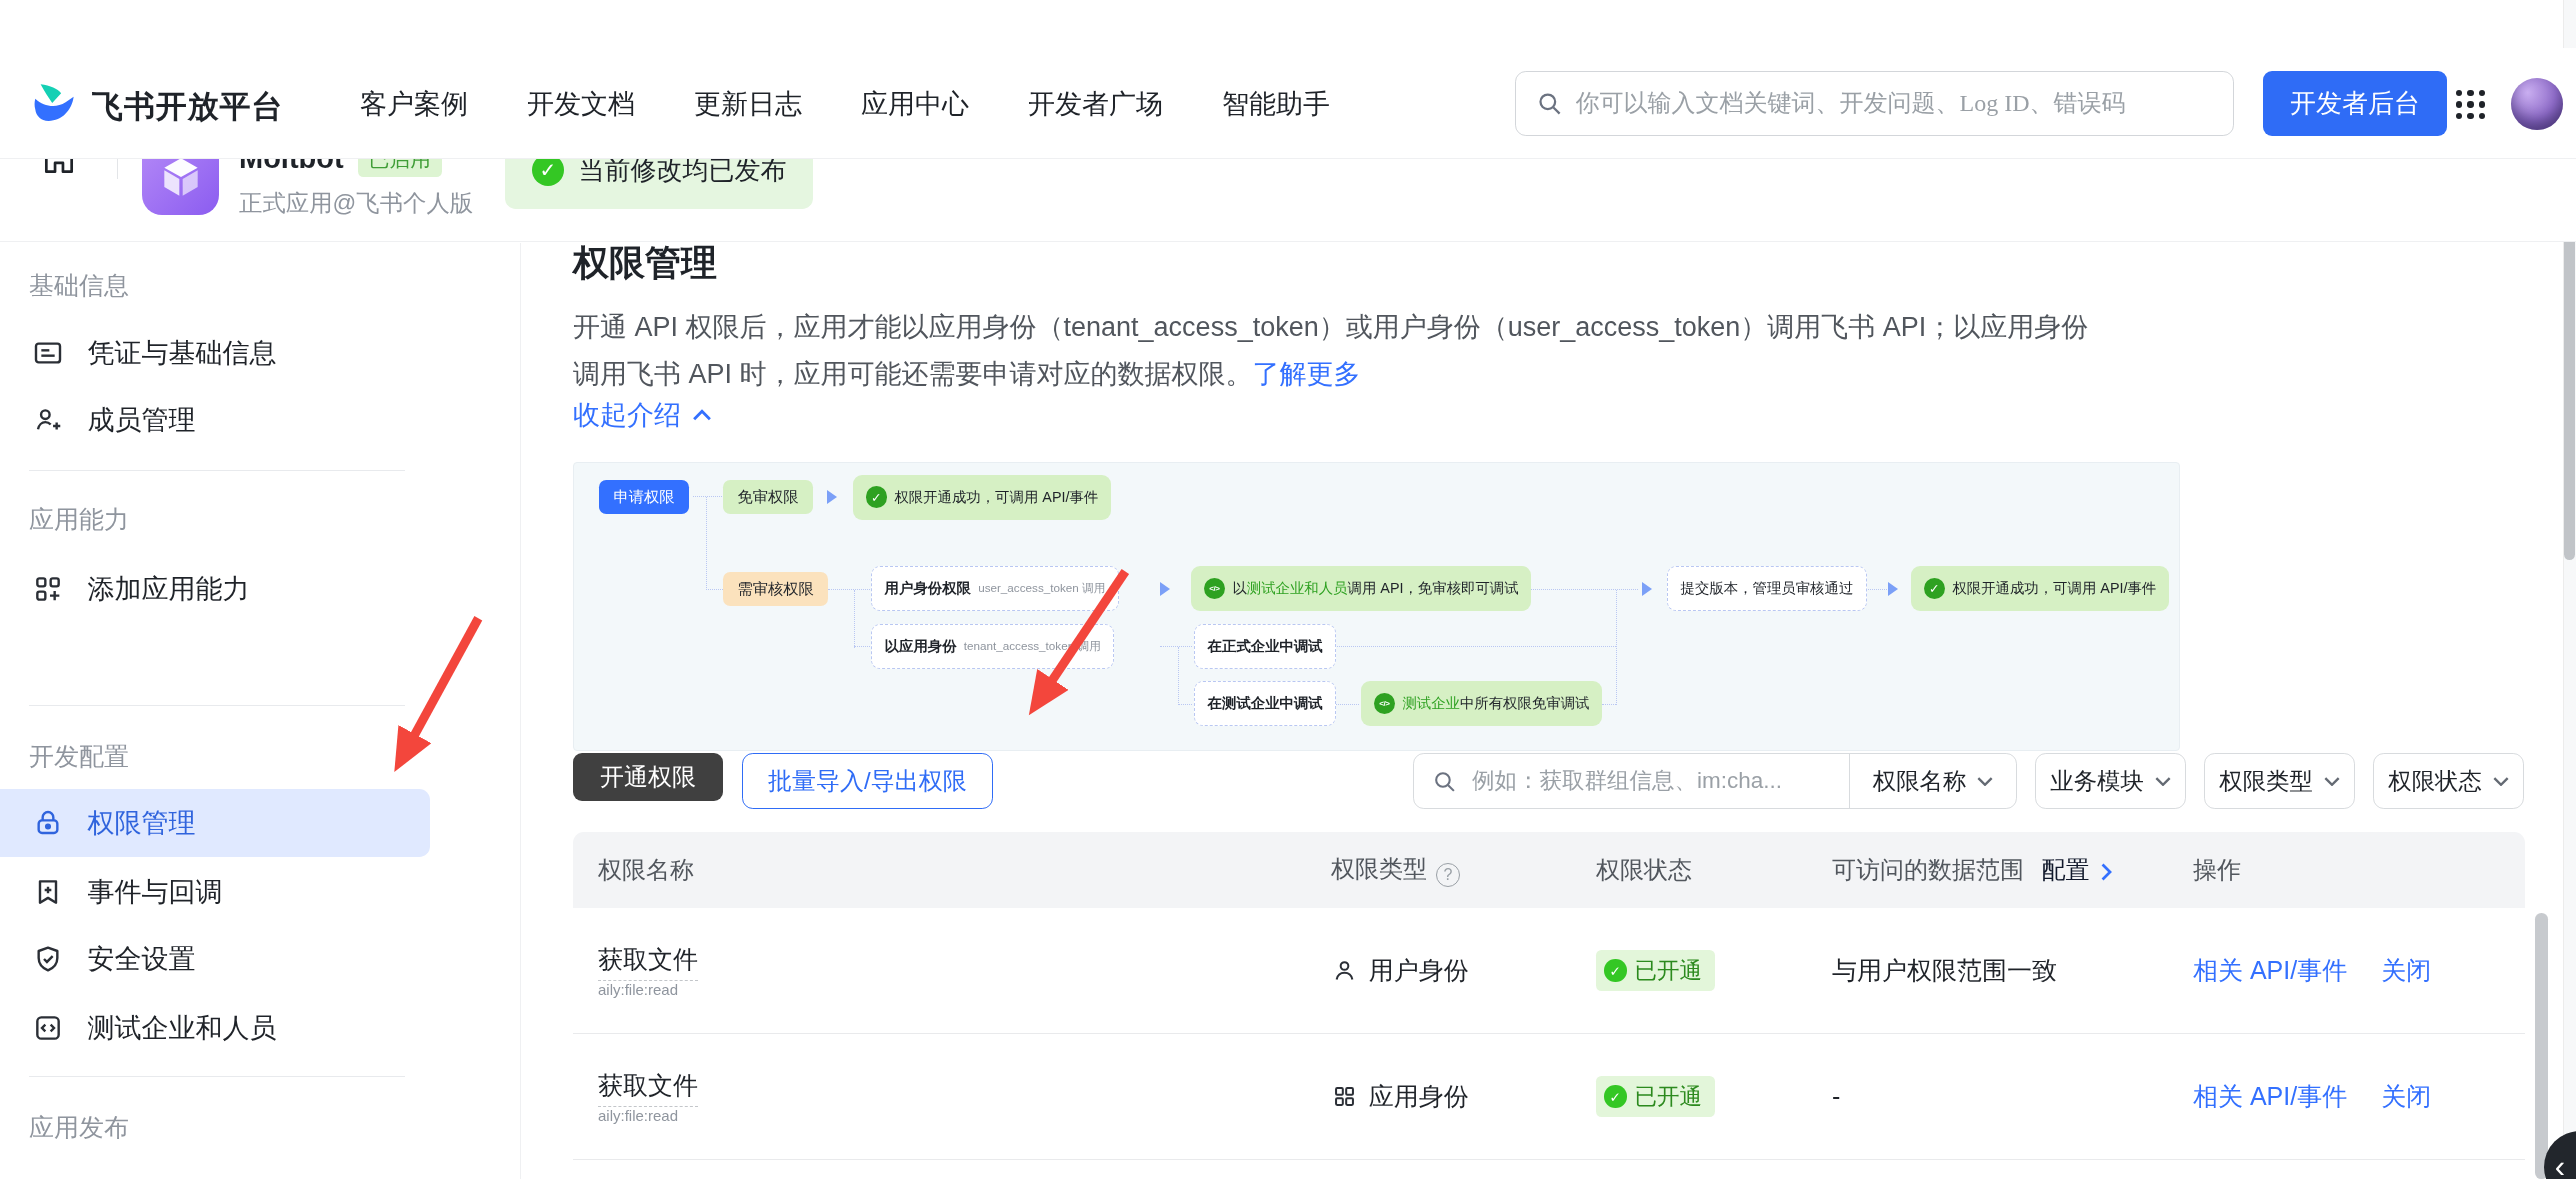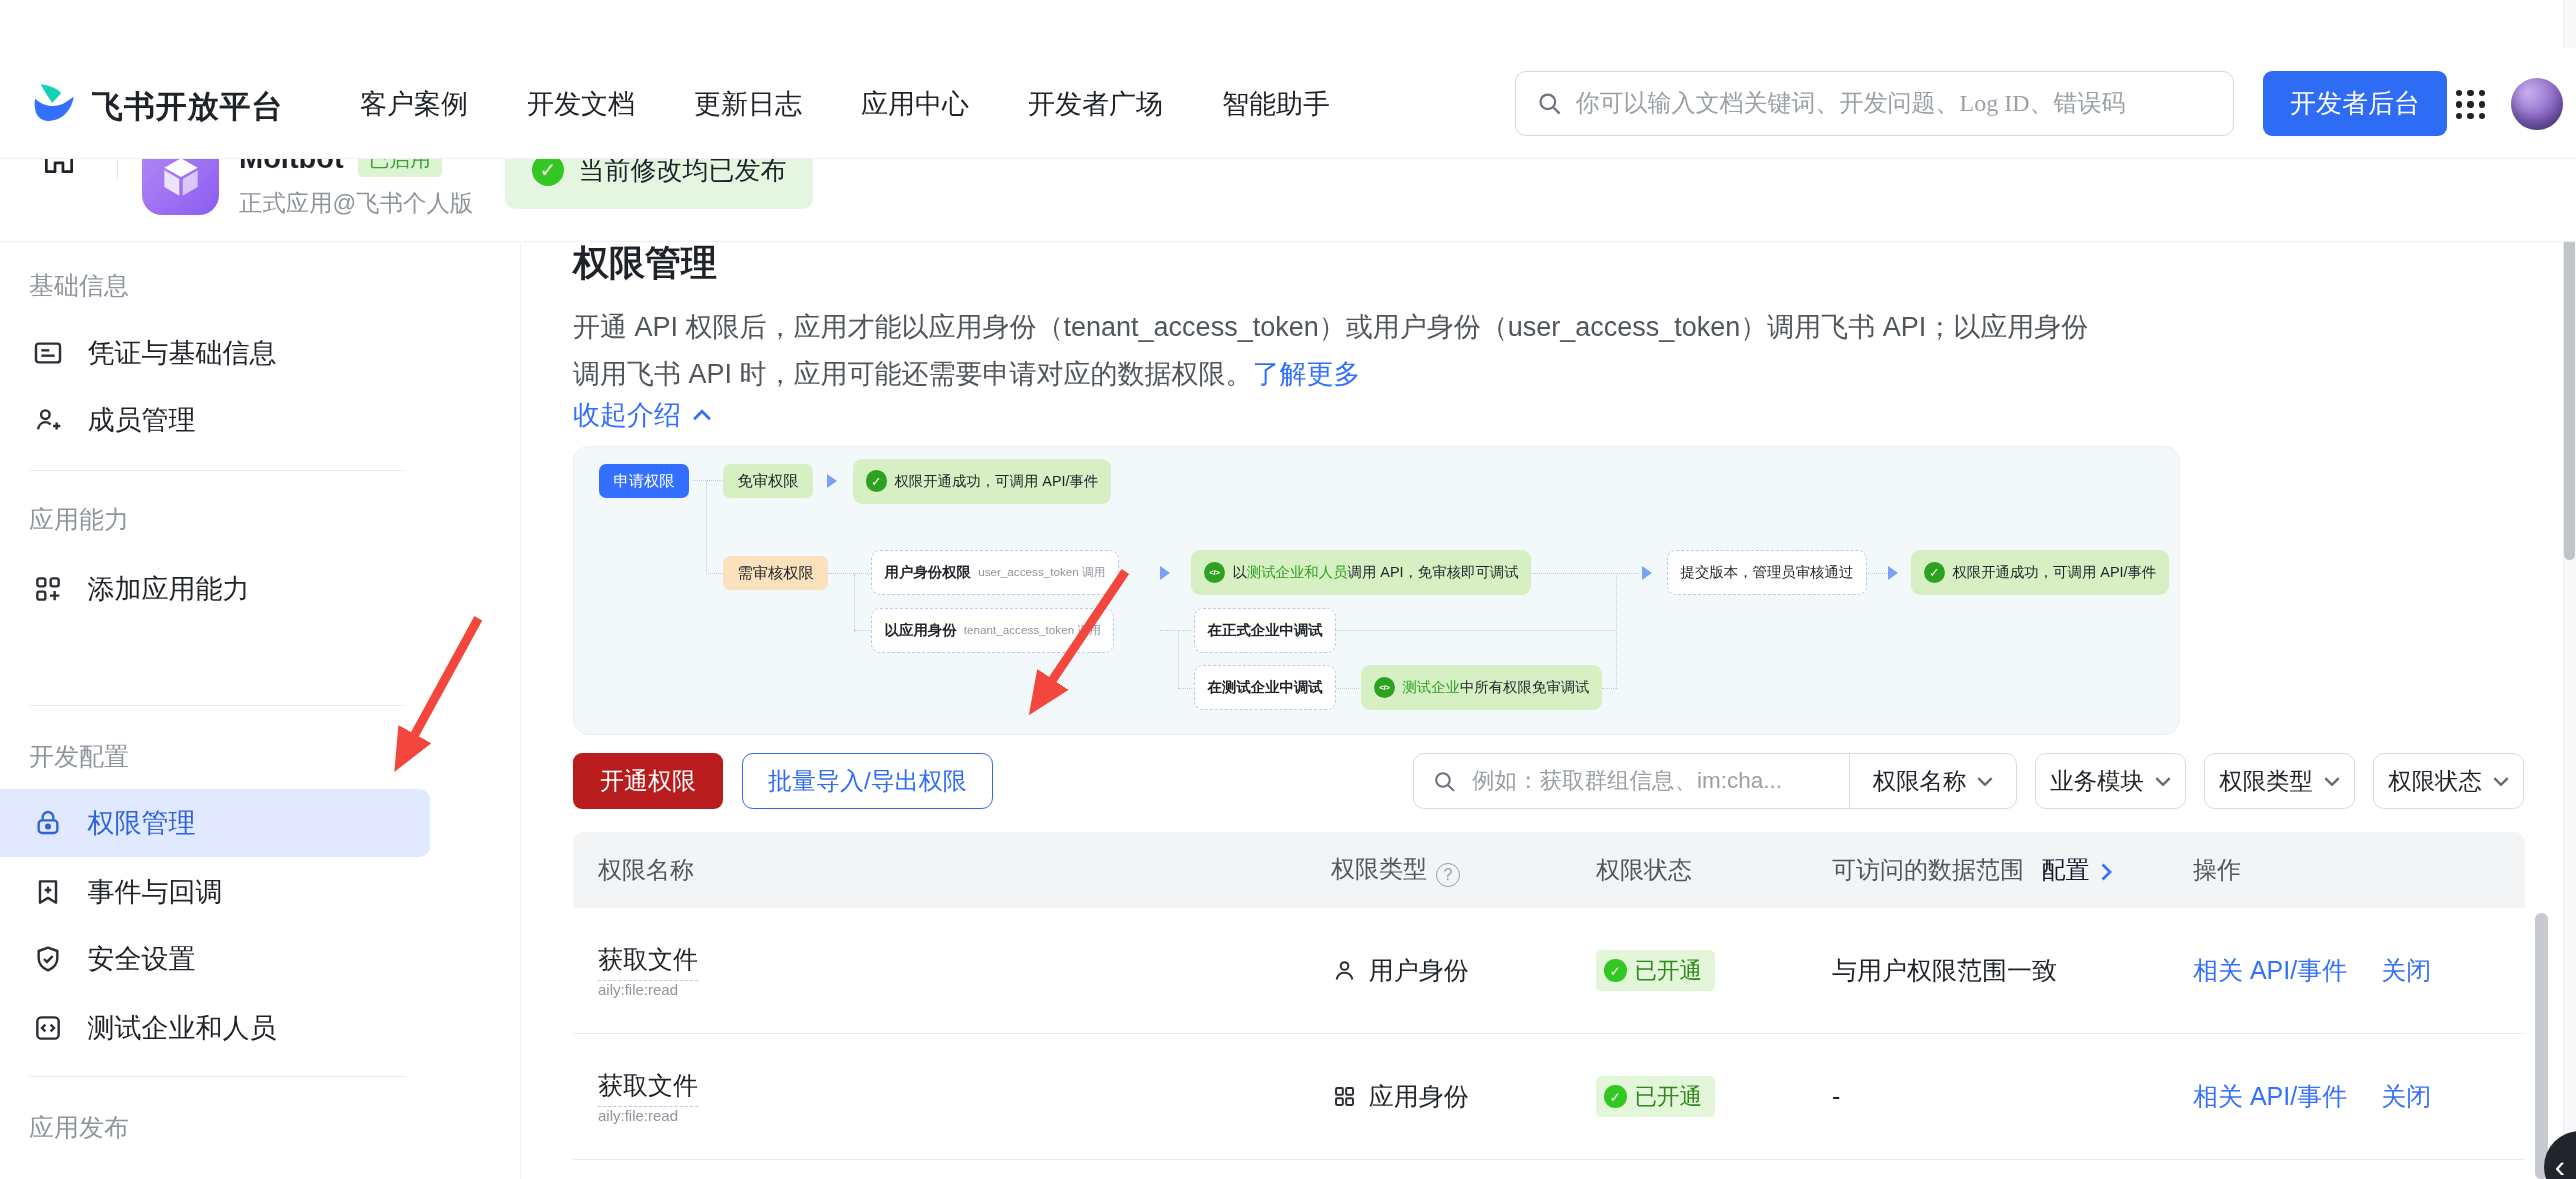--- a/index.html
+++ b/index.html
@@ -41,38 +41,38 @@
   .sitem.sel { background:#e0e9ff; border-radius:0 10.8px 10.8px 0; color:#3064dd; font-weight:500; }
   .sdiv { position:absolute; left:29px; width:376px; height:0.9px; background:#e8eaed; }
 
   
   .main-title { position:absolute; left:573px; top:239px; font-size:36px; font-weight:600; }
   .desc { position:absolute; left:573px; top:304px; font-size:27px; color:#51565d; line-height:47px; width:1618px; }
   .link { color:#3370ff; cursor:pointer; }
   .collapse { position:absolute; left:573px; top:397px; font-size:27px; color:#3370ff; cursor:pointer; display:flex; align-items:center; gap:10.8px; }
 
   
-  .panel { position:absolute; left:573px; top:446px; width:1607px; height:289px; background:#f3f8fa; border:0.9px solid #e8eef2; border-radius:16px; }
+  .panel { position:absolute; left:573px; top:462px; width:1607px; height:289px; background:#f3f8fa; border:0.9px solid #e8eef2; border-radius:4px; }
   .dnode { position:absolute; height:34px; line-height:34px; padding:0 14.4px; border-radius:7.2px; font-size:15.3px; font-weight:500; white-space:nowrap; }
   .dnode.blue { background:#3370ff; color:#fff; }
   .dnode.green { background:#d6f0c4; color:#1f2329; }
   .dnode.orange { background:#fbe2bd; color:#1f2329; }
   .gbox { position:absolute; height:45px; background:#d6f0c4; border-radius:9px; display:inline-flex; align-items:center; gap:7.2px; padding:0 12.6px; font-size:14.4px; white-space:nowrap; color:#1f2329; }
   .dbox { position:absolute; height:45px; background:#fff; border:1.8px dashed #b9c7f2; border-radius:9px; display:inline-flex; align-items:center; gap:7.2px; padding:0 12.6px; white-space:nowrap; }
   .dbox b { font-size:14.4px; font-weight:700; color:#1f2329; }
   .dbox .sub { font-size:11.7px; color:#8f959e; }
   .cicon { width:21.6px; height:21.6px; border-radius:50%; background:#2ea121; color:#fff; display:flex; align-items:center; justify-content:center; font-size:12.6px; font-weight:700; flex:none; }
   .cicon.api { font-size:8px; letter-spacing:-0.4px; }
   .gn { color:#2ea121; }
   .dh { position:absolute; border-top:1.8px dotted #b9c7f2; }
   .dv { position:absolute; border-left:1.8px dotted #b9c7f2; }
   .tri { position:absolute; width:0; height:0; border-top:7.2px solid transparent; border-bottom:7.2px solid transparent; border-left:10.8px solid #7ba0f7; }
 
   
-  .btn-primary { position:absolute; left:573px; top:753px; height:56px; padding:0 27px; background:#b91c1c; color:#fff; font-size:24px; border-radius:9px; display:flex; align-items:center; cursor:pointer; white-space:nowrap; }
+  .btn-primary { position:absolute; left:573px; top:753px; height:48px; padding:0 27px; background:#404040; color:#fff; font-size:24px; border-radius:9px; display:flex; align-items:center; cursor:pointer; white-space:nowrap; }
   .btn-outline { position:absolute; left:742px; top:753px; height:56px; padding:0 25px; background:#fff; color:#2f6cf6; font-size:24px; font-weight:500; border:1.8px solid #2f6cf6; border-radius:10.8px; display:flex; align-items:center; cursor:pointer; white-space:nowrap; }
   .sgroup { position:absolute; left:1413px; top:753px; width:604px; height:56px; border:0.9px solid #d8dbde; border-radius:10.8px; background:#fff; display:flex; align-items:center; }
   .sgroup .inp { flex:1; display:flex; align-items:center; gap:15px; padding:0 18px; }
   .sgroup input { border:none; outline:none; flex:1; font-size:22.5px; font-family:inherit; color:#1f2329; background:transparent; }
   .sgroup input::placeholder { color:#9aa0a6; }
   .sgroup .seg { width:167px; height:100%; border-left:0.9px solid #d8dbde; display:flex; align-items:center; justify-content:center; gap:10.8px; font-size:23.4px; font-weight:500; cursor:pointer; border-radius:0 10.8px 10.8px 0; }
   .fdrop { position:absolute; top:753px; height:56px; border:0.9px solid #d8dbde; border-radius:10.8px; background:#fff; display:flex; align-items:center; justify-content:center; gap:10.8px; font-size:23.4px; color:#1f2329; cursor:pointer; }
 
   
   .thead { position:absolute; left:573px; top:832px; width:1952px; height:76px; background:#f3f4f6; border-radius:10.8px 10.8px 0 0; display:grid; grid-template-columns:758px 265px 236px 361px 332px; align-items:center; font-size:24px; color:#51565d; }

